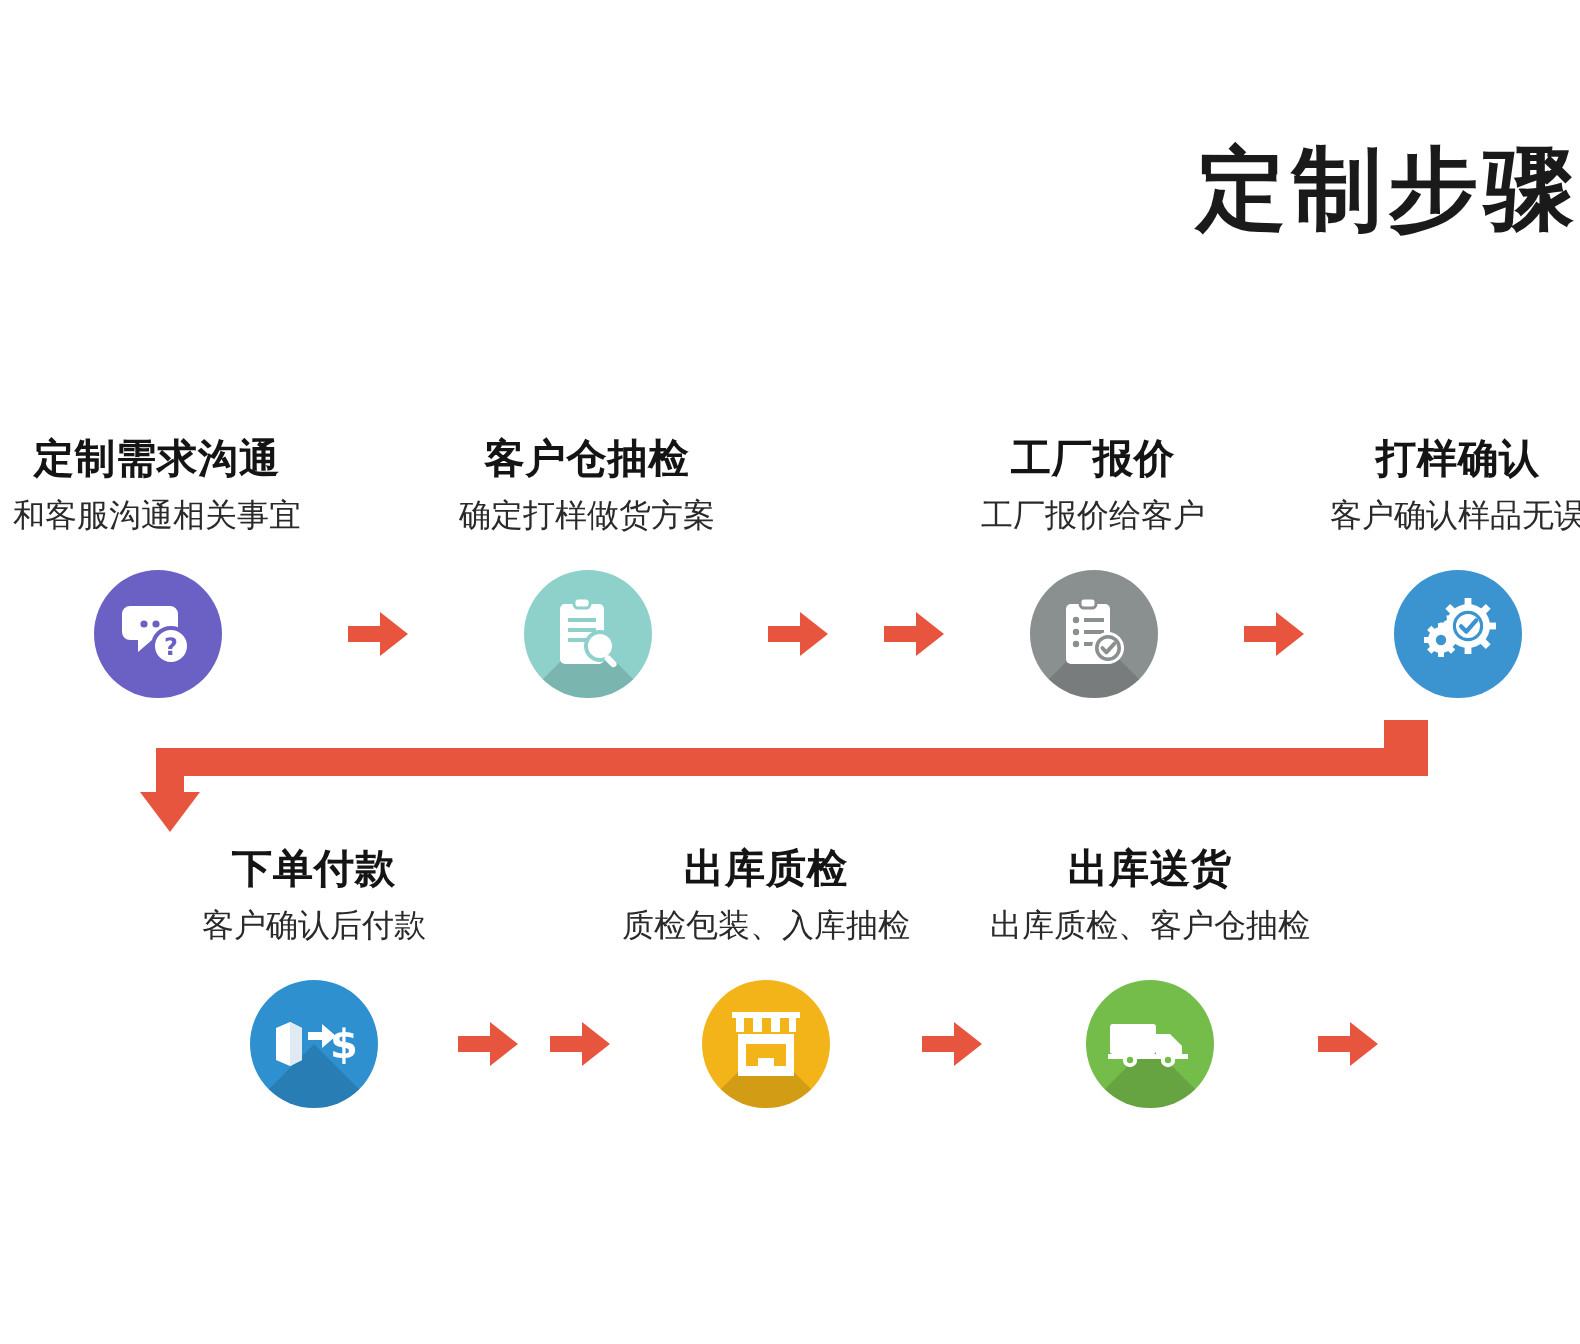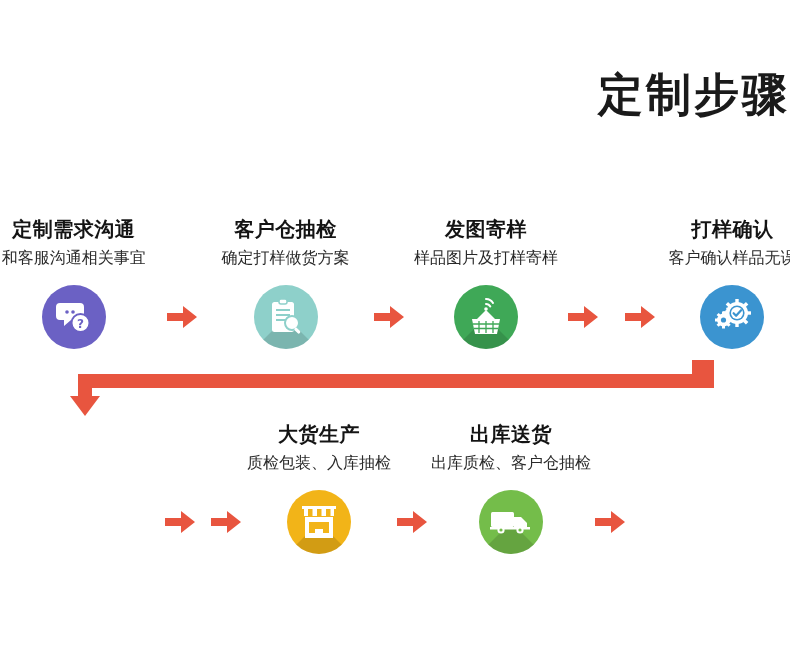--- a/index.html
+++ b/index.html
@@ -157,48 +157,47 @@
         </svg>
       </div>
     </div>
 
     <div class="arrow">
       <svg width="30" height="22" viewBox="0 0 30 22">
           <path d="M0 7 h16 v-7 l14 11 -14 11 v-7 h-16 z" fill="#e8553f"></path>
         </svg>
     </div>
 
-    <div class="step" style="width:125px">
-      <div class="step-title">发图寄样</div>
-      <div class="step-sub">样品图片及打样寄样</div>
-      <div class="icon-wrap" style="background:#3fa857">
-        <div class="shadow"></div>
-        <svg width="36" height="40" viewBox="0 0 36 40" aria-hidden="true">
-          <path d="M18 2 a8 8 0 0 1 7 4" stroke="#ffffff" stroke-width="2" fill="none" stroke-linecap="round"></path>
-          <path d="M18 7 a5 5 0 0 1 4.3 2.5" stroke="#ffffff" stroke-width="2" fill="none" stroke-linecap="round"></path>
-          <circle cx="18" cy="12" r="1.8" fill="#ffffff"></circle>
-          <path d="M18 13 l-9 9 h18 z" fill="#ffffff"></path>
-          <path d="M4 22 h28 l-3 15 h-22 z" fill="#ffffff"></path>
-          <g stroke="#3fa857" stroke-width="1.3">
-            <line x1="11" y1="24" x2="11" y2="36"></line>
-            <line x1="18" y1="24" x2="18" y2="36"></line>
-            <line x1="25" y1="24" x2="25" y2="36"></line>
-            <line x1="5" y1="27" x2="31" y2="27"></line>
-            <line x1="6" y1="31.5" x2="30" y2="31.5"></line>
-          </g>
-        </svg>
-      </div>
-    </div>
-
-    <div class="arrow">
-      <svg width="30" height="22" viewBox="0 0 30 22">
-          <path d="M0 7 h16 v-7 l14 11 -14 11 v-7 h-16 z" fill="#e8553f"></path>
-        </svg>
-    </div>
-
+
+    <div class="arrow">
+      <svg width="30" height="22" viewBox="0 0 30 22">
+          <path d="M0 7 h16 v-7 l14 11 -14 11 v-7 h-16 z" fill="#e8553f"></path>
+        </svg>
+    </div>
+
+    <div class="step" style="width:110px">
+      <div class="step-title">工厂报价</div>
+      <div class="step-sub">工厂报价给客户</div>
+      <div class="icon-wrap" style="background:#8a8f8f">
+        <div class="shadow"></div>
+        <svg width="36" height="38" viewBox="0 0 36 38" aria-hidden="true">
+          <rect x="4" y="4" width="22" height="30" rx="2.5" fill="#ffffff"></rect>
+          <rect x="11" y="1" width="8" height="5" rx="2" fill="#ffffff" stroke="#8a8f8f" stroke-width="1.5"></rect>
+          <circle cx="9" cy="12" r="1.6" fill="#8a8f8f"></circle>
+          <circle cx="9" cy="18" r="1.6" fill="#8a8f8f"></circle>
+          <circle cx="9" cy="24" r="1.6" fill="#8a8f8f"></circle>
+          <rect x="13" y="11" width="10" height="2" fill="#8a8f8f"></rect>
+          <rect x="13" y="17" width="10" height="2" fill="#8a8f8f"></rect>
+          <rect x="13" y="23" width="7" height="2" fill="#8a8f8f"></rect>
+          <circle cx="25" cy="26" r="8" fill="#ffffff"></circle>
+          <circle cx="25" cy="26" r="5.6" fill="none" stroke="#8a8f8f" stroke-width="1.8"></circle>
+          <path d="M22.2 26 l2 2.2 4-4.4" stroke="#8a8f8f" stroke-width="1.9" fill="none" stroke-linecap="round" stroke-linejoin="round"></path>
+        </svg>
+      </div>
+    </div>
 
     <div class="arrow">
       <svg width="30" height="22" viewBox="0 0 30 22">
           <path d="M0 7 h16 v-7 l14 11 -14 11 v-7 h-16 z" fill="#e8553f"></path>
         </svg>
     </div>
 
     <div class="step" style="width:115px">
       <div class="step-title">打样确认</div>
       <div class="step-sub">客户确认样品无误</div>
@@ -243,36 +242,50 @@
     <g fill="#e8553f">
       <rect x="692" y="0" width="22" height="28"></rect>
       <rect x="78" y="14" width="636" height="14"></rect>
       <rect x="78" y="14" width="14" height="26"></rect>
       <path d="M70 36 h30 l-15 20 z"></path>
     </g>
   </svg>
 
   <div class="row" id="row-2">
 
+    <div class="step" style="width:128px">
+      <div class="step-title">下单付款</div>
+      <div class="step-sub">客户确认后付款</div>
+      <div class="icon-wrap" style="background:#2f90d0">
+        <div class="shadow"></div>
+        <svg width="42" height="26" viewBox="0 0 42 26" aria-hidden="true">
+          <path d="M2 5 l7-3 6 3 v16 l-6 3 -7-3z" fill="#ffffff"></path>
+          <path d="M9 2 l6 3 v16 l-6 3z" fill="#dfeaf3"></path>
+          <path d="M18 7 h7 v-4 l7 6 -7 6 v-4 h-7z" fill="#ffffff"></path>
+          <path d="M32 17 h-7 v-4 l-7 6 7 6 v-4 h7z" fill="#ffffff" opacity="0"></path>
+          <text x="36" y="20" font-size="20" font-weight="700" text-anchor="middle" fill="#ffffff" font-family="'DejaVu Sans', sans-serif">$</text>
+        </svg>
+      </div>
+    </div>
 
     <div class="arrow">
       <svg width="30" height="22" viewBox="0 0 30 22">
           <path d="M0 7 h16 v-7 l14 11 -14 11 v-7 h-16 z" fill="#e8553f"></path>
         </svg>
     </div>
 
 
     <div class="arrow">
       <svg width="30" height="22" viewBox="0 0 30 22">
           <path d="M0 7 h16 v-7 l14 11 -14 11 v-7 h-16 z" fill="#e8553f"></path>
         </svg>
     </div>
 
     <div class="step" style="width:140px">
-      <div class="step-title">大货生产</div>
+      <div class="step-title">出库质检</div>
       <div class="step-sub">质检包装、入库抽检</div>
       <div class="icon-wrap" style="background:#f2b418">
         <div class="shadow"></div>
         <svg width="40" height="36" viewBox="0 0 40 36" aria-hidden="true">
           <path d="M5 4 h30 v8 h-30 z" fill="#ffffff"></path>
           <g fill="#f2b418">
             <rect x="9" y="4" width="4.5" height="8"></rect>
             <rect x="18" y="4" width="4.5" height="8"></rect>
             <rect x="27" y="4" width="4.5" height="8"></rect>
           </g>

